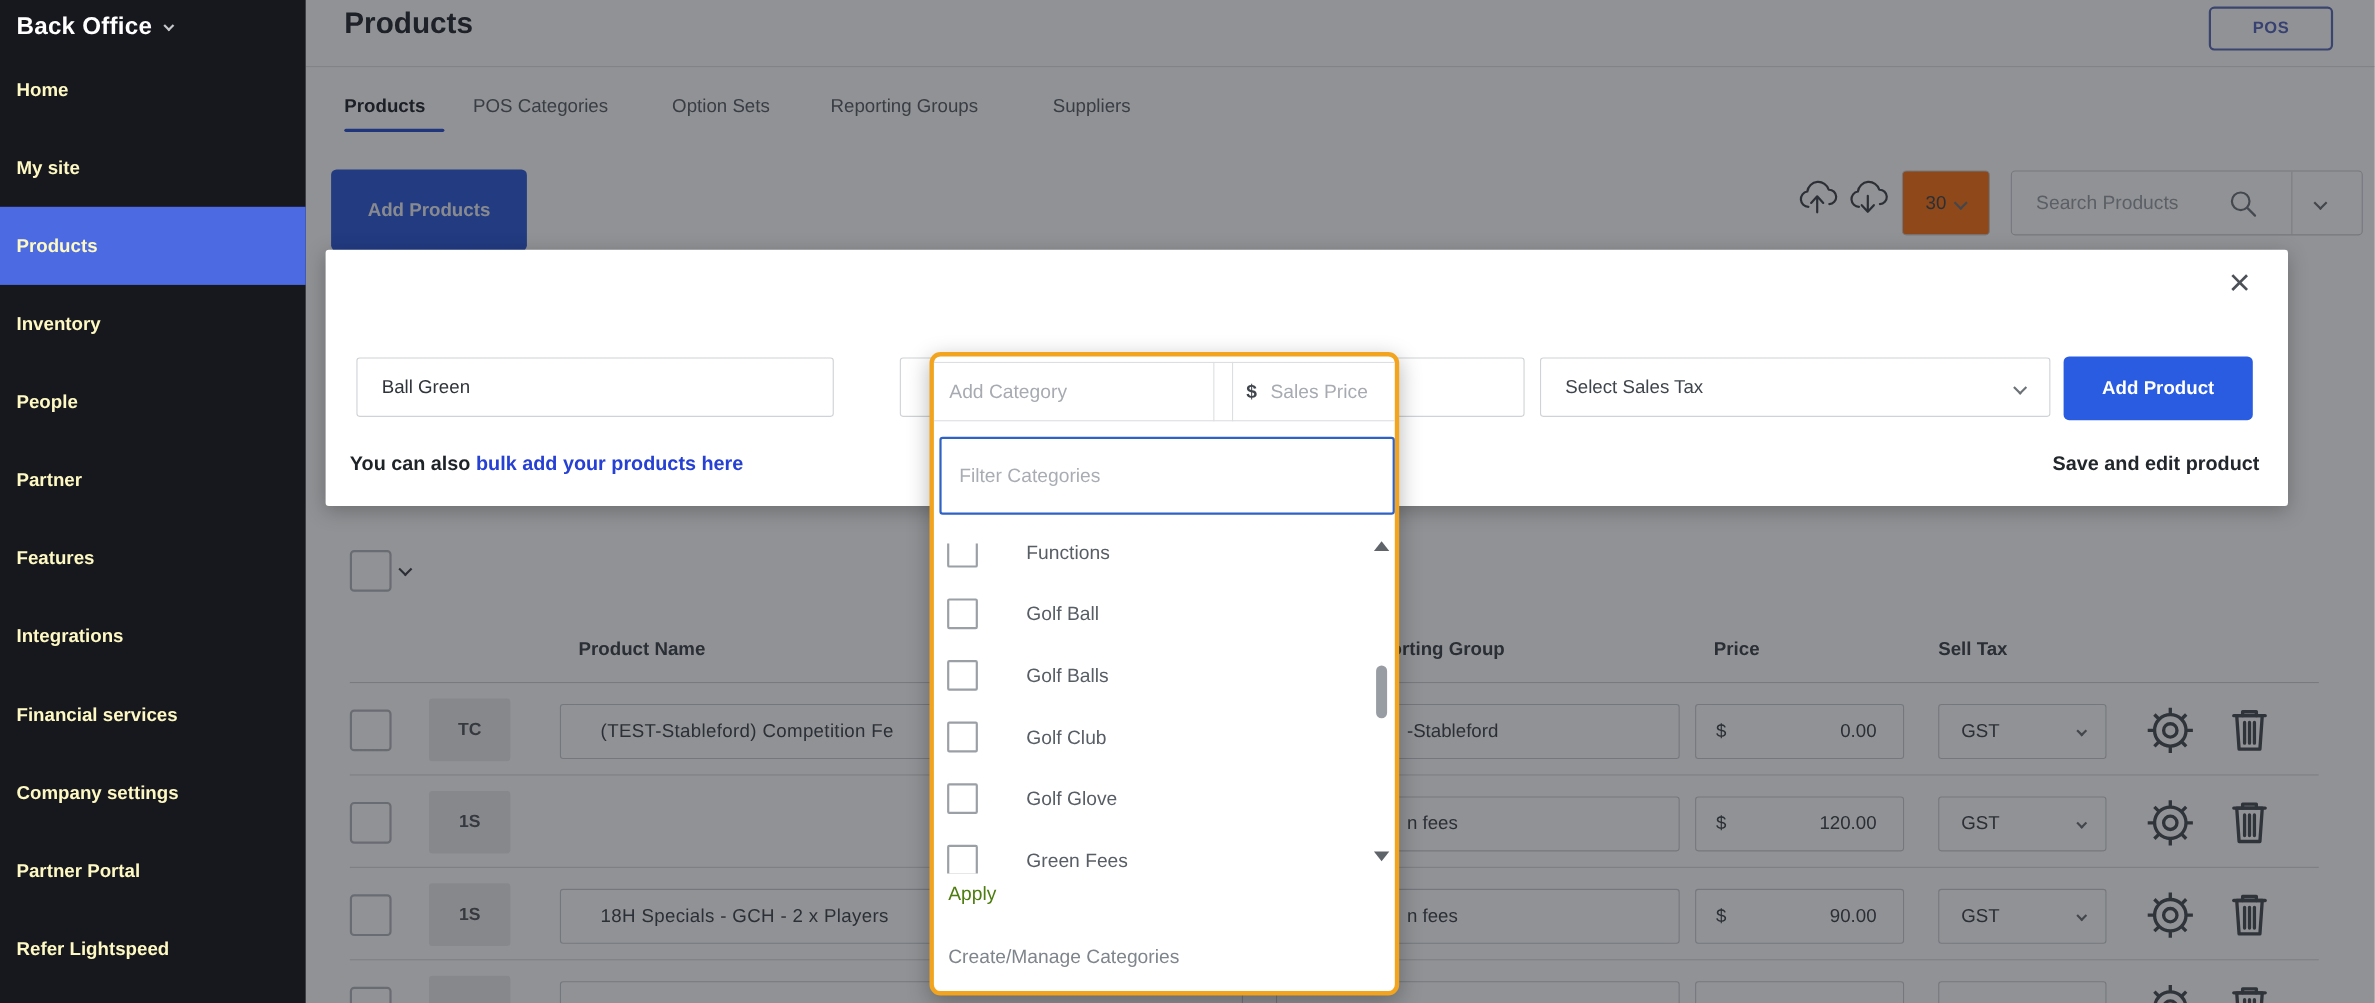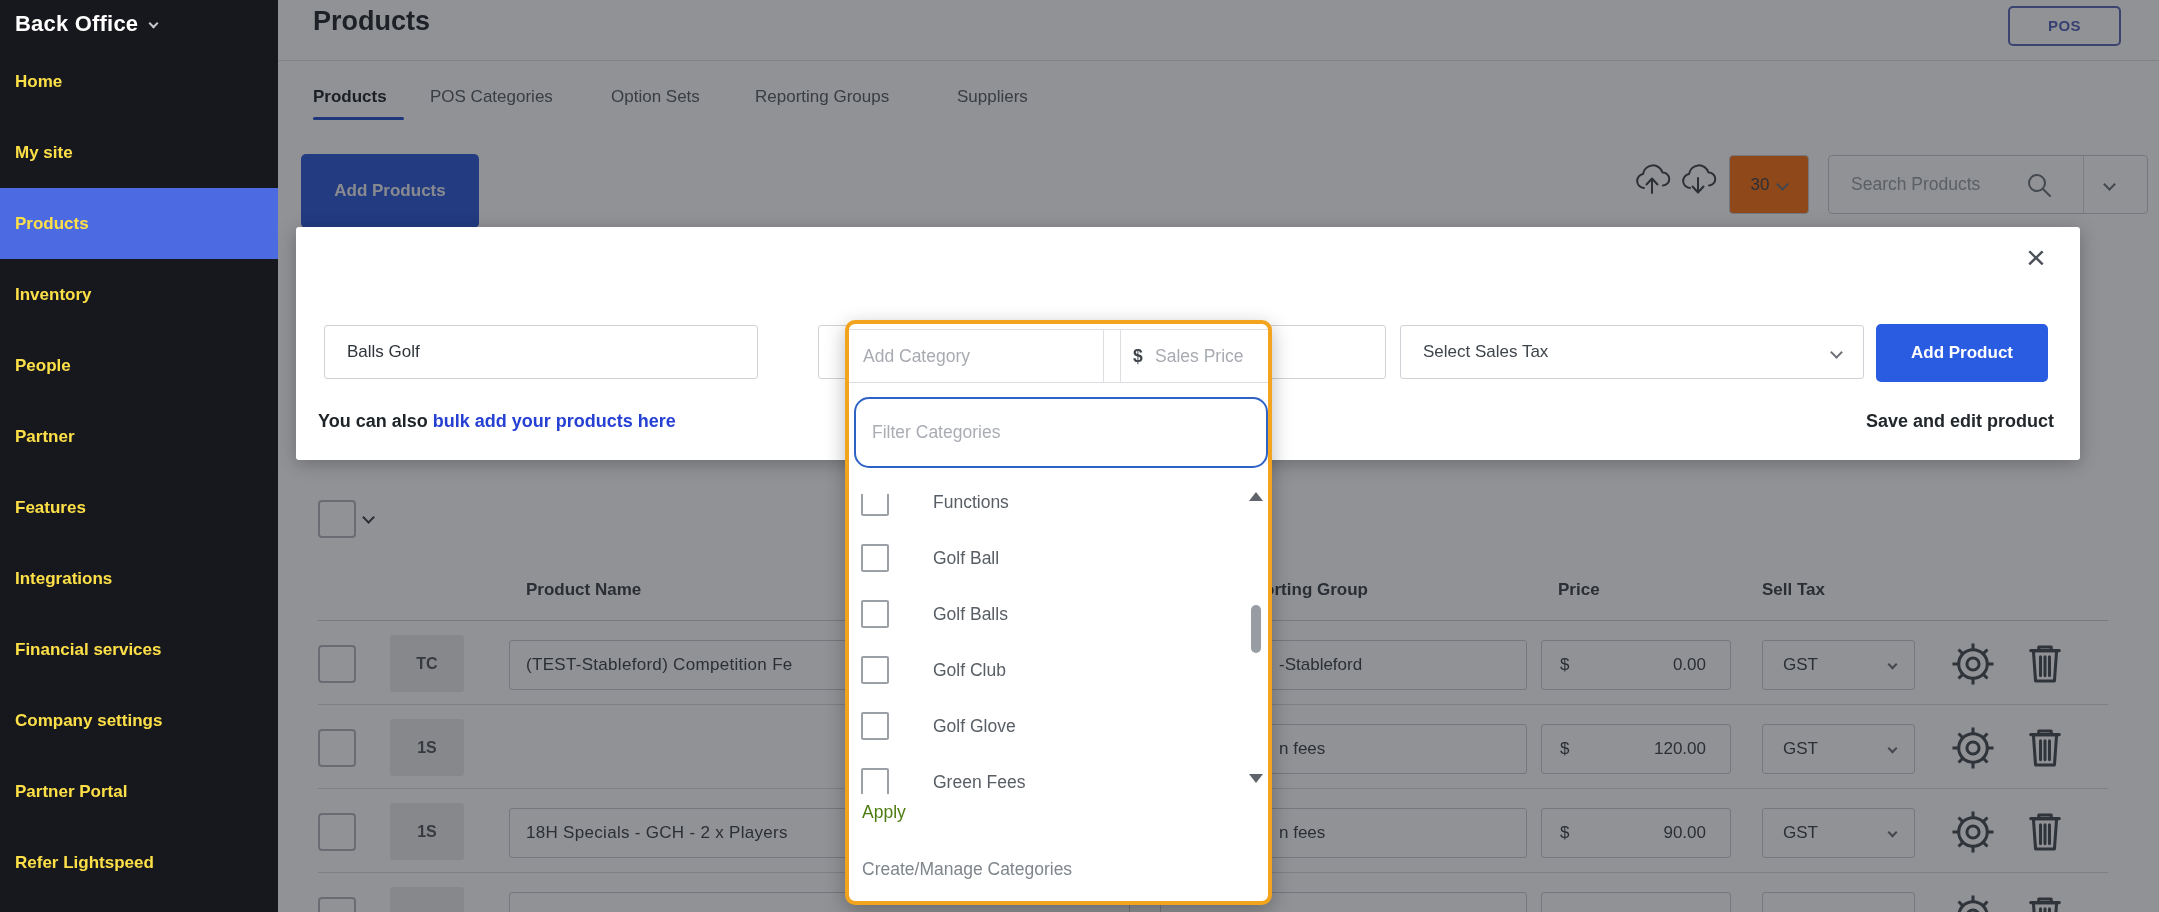--- a/index.html
+++ b/index.html
@@ -5,21 +5,21 @@
   * { margin:0; padding:0; box-sizing:border-box; }
   html,body { width:2159px; height:912px; }
   body { font-family:"Liberation Sans", sans-serif; background:#fff; }
   #app { position:relative; width:2159px; height:912px; overflow:hidden; background:#fff; }
 
   
   .sidebar { position:absolute; left:0; top:0; width:278px; height:912px; background:#17171e; z-index:30; }
   .side-title { position:absolute; left:15px; top:4px; height:40px; line-height:40px; color:#ffffff; font-size:22px; font-weight:700; letter-spacing:.2px; }
   .side-title .chevron { margin-left:12px; color:#c6c8cc; margin-bottom:3px; }
   .side-items { position:absolute; left:0; top:46px; width:278px; }
-  .side-item { height:71px; line-height:71px; padding-left:15px; color:#fde047; font-size:17px; font-weight:600; cursor:pointer; }
+  .side-item { height:71px; line-height:71px; padding-left:15px; color:#fef9c3; font-size:17px; font-weight:600; cursor:pointer; }
   .side-item.active { background:#4c6be2; }
 
   
   .chevron { display:inline-block; width:9px; height:9px; border-right:2px solid currentColor; border-bottom:2px solid currentColor; transform:rotate(45deg); vertical-align:middle; }
   .chevron.sm { width:7px; height:7px; }
 
   
   .main-bg { position:absolute; left:278px; top:0; width:1881px; height:912px; background:#ffffff; }
   .page-title { position:absolute; left:313px; top:0; height:42px; line-height:42px; font-size:27px; font-weight:700; color:#262b31; }
   .pos-btn { position:absolute; left:2008px; top:6px; width:113px; height:40px; border:2px solid #5d6cb5; border-radius:5px; background:transparent; color:#5566bd; font-size:15px; font-weight:700; letter-spacing:.5px; text-align:center; line-height:36px; cursor:pointer; }
@@ -43,21 +43,21 @@
   .selectall-box { position:absolute; left:318px; top:500px; width:38px; height:38px; border:2px solid #b4b8be; border-radius:4px; background:#fff; cursor:pointer; }
   .selectall-chev { position:absolute; left:364px; top:513px; color:#3f444b; cursor:pointer; }
   .th { position:absolute; top:580px; font-size:17px; font-weight:700; color:#3d434a; white-space:nowrap; }
   .th-name { left:526px; } .th-group { left:1232px; } .th-price { left:1558px; } .th-tax { left:1762px; }
   .th-rule { position:absolute; left:318px; top:620px; width:1790px; height:1px; background:#cfd1d5; }
   .rows { position:absolute; left:318px; top:621px; width:1790px; }
   .t-row { position:relative; height:84px; border-bottom:1px solid #d9dbde; }
   .t-check { position:absolute; left:0; top:24px; width:38px; height:38px; border:2px solid #b4b8be; border-radius:4px; background:#fff; cursor:pointer; }
   .t-badge { position:absolute; left:72px; top:14px; width:74px; height:57px; background:#ededef; border-radius:3px; text-align:center; line-height:57px; font-size:16px; font-weight:600; color:#54595f; }
   .t-input { position:absolute; top:19px; height:50px; background:#fff; border:1px solid #c9cdd2; border-radius:3px; font-size:17px; color:#3f454c; line-height:48px; white-space:nowrap; overflow:hidden; }
-  .t-name  { left:191px; width:621px; padding-left:16px; letter-spacing:.3px; }
+  .t-name  { left:191px; width:621px; padding-left:36px; letter-spacing:.3px; }
   .t-group { left:842px; width:367px; } .t-group span { margin-left:118px; }
   .t-price { left:1223px; width:190px; }
   .t-price .cur { position:absolute; left:18px; } .t-price .val { position:absolute; right:24px; }
   .t-tax { left:1444px; width:153px; padding-left:20px; cursor:pointer; }
   .t-tax .chevron { position:absolute; right:18px; top:20px; color:#6d7278; }
   .row-icon { position:absolute; top:18px; width:50px; height:50px; color:#474d54; cursor:pointer; }
   .gear-i { left:1630px; } .trash-i { left:1702px; }
 
   
   .dim { position:absolute; left:278px; top:0; width:1881px; height:912px; background:rgba(21,23,29,0.47); z-index:40; }
@@ -80,21 +80,21 @@
 
   
   .cat-panel { position:absolute; left:845px; top:320px; width:427px; height:585px; background:#fff; border:4px solid #f2a41f; border-radius:10px; box-shadow:0 6px 20px rgba(0,0,0,.28); z-index:60; }
   .cp-hair-t { position:absolute; left:0; top:5px; width:419px; height:1px; background:#dcdee1; }
   .cp-hair-b { position:absolute; left:0; top:58px; width:419px; height:1px; background:#dcdee1; }
   .cp-vline1 { position:absolute; left:254px; top:5px; width:1px; height:54px; background:#dcdee1; }
   .cp-vline2 { position:absolute; left:271px; top:5px; width:1px; height:54px; background:#dcdee1; }
   .cp-cat-ph { position:absolute; left:14px; top:8px; height:48px; line-height:48px; font-size:17.5px; color:#a7abb1; }
   .cp-cur { position:absolute; left:284px; top:8px; height:48px; line-height:48px; font-size:17.5px; font-weight:600; color:#3f454c; }
   .cp-price-ph { position:absolute; left:306px; top:8px; height:48px; line-height:48px; font-size:17.5px; color:#a7abb1; }
-  .cp-filter { position:absolute; left:5px; top:73px; width:414px; height:71px; border:2px solid #2f62c5; border-radius:15px; background:#fff; }
+  .cp-filter { position:absolute; left:5px; top:73px; width:414px; height:71px; border:2px solid #2f62c5; border-radius:3px; background:#fff; }
   .cp-filter-ph { position:absolute; left:16px; top:0; height:67px; line-height:67px; font-size:17.5px; color:#a9adb3; }
   .cp-list { position:absolute; left:0; top:170px; width:398px; height:300px; overflow:hidden; }
   .cat-item { position:relative; height:56px; }
   .cat-item:first-child { margin-top:-20px; }
   .cat-check { position:absolute; left:12px; top:14px; width:28px; height:28px; border:2px solid #9aa0a6; border-radius:2px; background:#fff; cursor:pointer; }
   .cat-label { position:absolute; left:84px; top:0; height:56px; line-height:56px; font-size:17.5px; color:#585e65; }
   .cp-arrow-up { position:absolute; left:400px; top:168px; width:0; height:0; border-left:7px solid transparent; border-right:7px solid transparent; border-bottom:9px solid #5f646b; cursor:pointer; }
   .cp-arrow-dn { position:absolute; left:400px; top:450px; width:0; height:0; border-left:7px solid transparent; border-right:7px solid transparent; border-top:9px solid #5f646b; cursor:pointer; }
   .cp-thumb { position:absolute; left:402px; top:281px; width:10px; height:48px; background:#989da3; border-radius:5px; cursor:pointer; }
   .cp-apply { position:absolute; left:13px; top:478px; font-size:17.5px; color:#4d7c0f; cursor:pointer; }
@@ -311,21 +311,21 @@
           <path d="M7.5 6.5 l1.2 17 h10.6 l1.2 -17 z"></path>
           <path d="M11.5 10 v10.5 M14 10 v10.5 M16.5 10 v10.5"></path>
         </svg>
       </span>
     </div>
     </div>
 
   <div class="dim"></div>
 
   <div class="modal">
-    <div class="m-input m-name">Balls Golf</div>
+    <div class="m-input m-name">Ball Green</div>
     <div class="m-input m-cat"></div>
     <div class="m-input m-price">
       <span class="cur">$</span>
       <span class="ph">Sales Price</span>
     </div>
     <div class="m-input m-tax">
       <span>Select Sales Tax</span>
       <span class="chevron"></span>
     </div>
     <button class="m-add-btn">Add Product</button>

